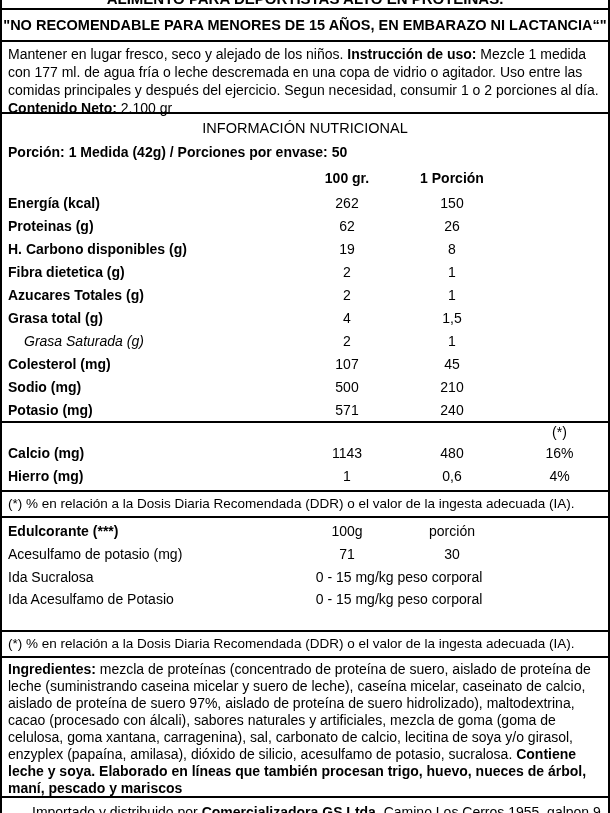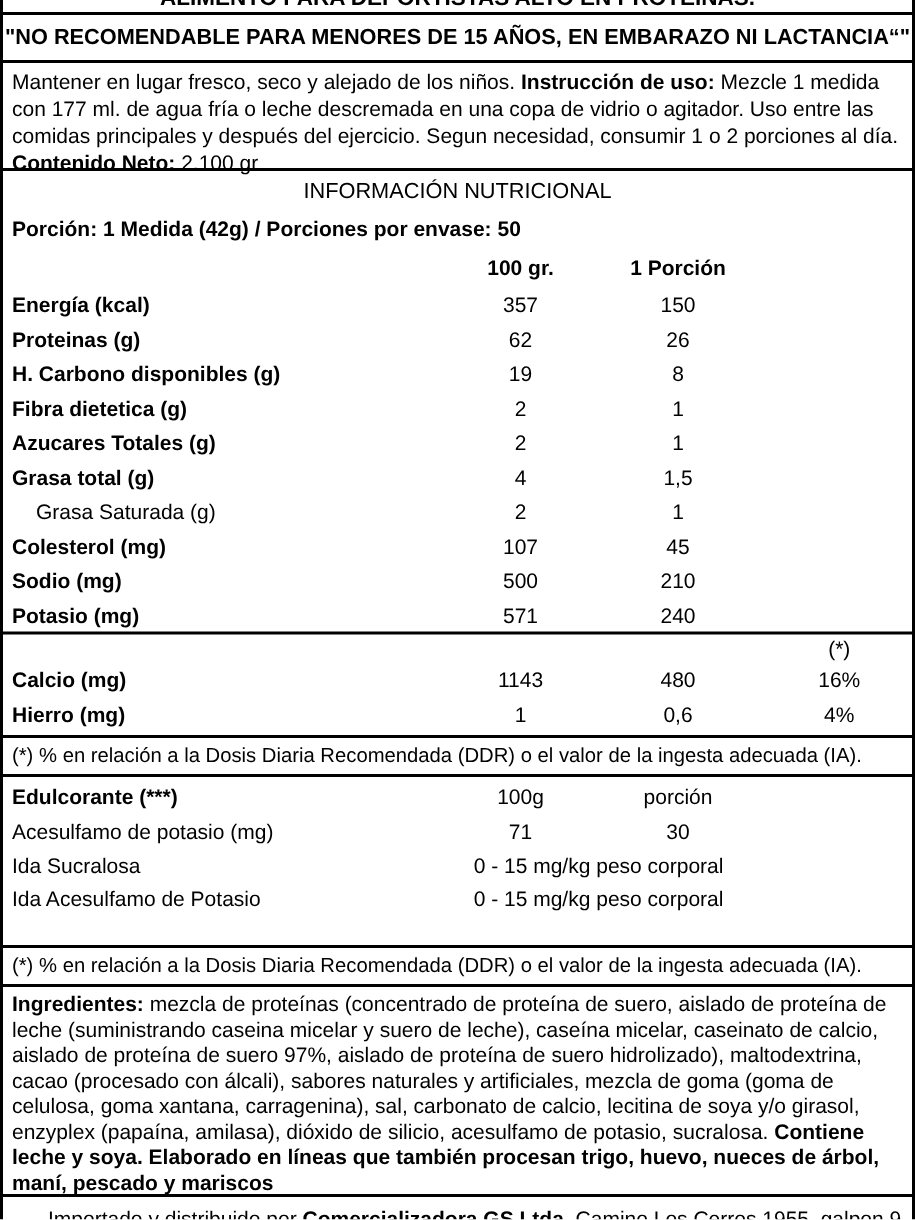--- a/index.html
+++ b/index.html
@@ -31,21 +31,21 @@
   .portion-line { font-weight:bold; font-size:14px; height:26px; line-height:26px; padding-left:6px; }
 
   .row { display:flex; align-items:center; height:23px; font-size:14px; }
   .row.hdr { height:26px; font-weight:bold; }
   .row .lbl { width:300px; padding-left:6px; box-sizing:border-box; font-weight:bold; }
   .row .lbl.plain { font-weight:normal; }
   .row .c1 { width:90px;  text-align:center; }
   .row .c2 { width:120px; text-align:center; }
   .row .c3 { width:95px;  text-align:center; }
   .row .span-val { width:210px; text-align:center; }
-  .row.sub .lbl { font-weight:normal; padding-left:22px; }
+  .row.sub .lbl { font-weight:normal; font-style:italic; padding-left:22px; }
   .divider { border-top:2px solid #000; }
   .star-row { height:18px; }
 
   .ddr-note { height:26px; padding:4px 10px 0 6px; font-size:13.5px; white-space:nowrap; overflow:hidden; }
 
   .sweeteners { height:114px; padding-top:2px; }
   .sweeteners .row { height:24px; }
   .sweeteners .row.shdr { height:22px; }
   .sweeteners .row.shdr .c1, .sweeteners .row.shdr .c2 { font-weight:normal; }
   .sweeteners .row.ida { height:22px;gap:26px; }
@@ -80,21 +80,21 @@
 
     <div class="row hdr">
       <div class="lbl"></div>
       <div class="c1">100 gr.</div>
       <div class="c2">1 Porción</div>
       <div class="c3"></div>
     </div>
 
     <div class="row">
       <div class="lbl">Energía (kcal)</div>
-      <div class="c1">357</div>
+      <div class="c1">262</div>
       <div class="c2">150</div>
       <div class="c3"></div>
     </div>
     <div class="row">
       <div class="lbl">Proteinas (g)</div>
       <div class="c1">62</div>
       <div class="c2">26</div>
       <div class="c3"></div>
     </div>
     <div class="row">

